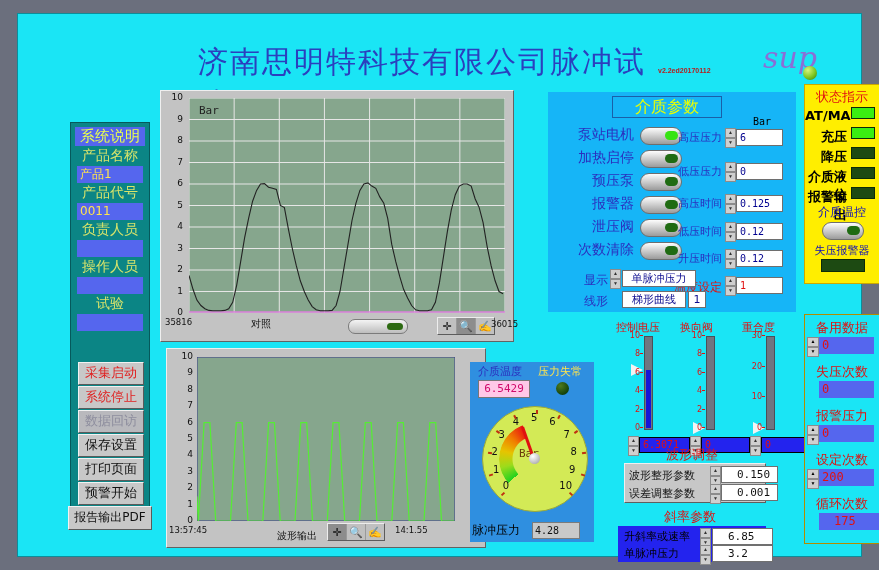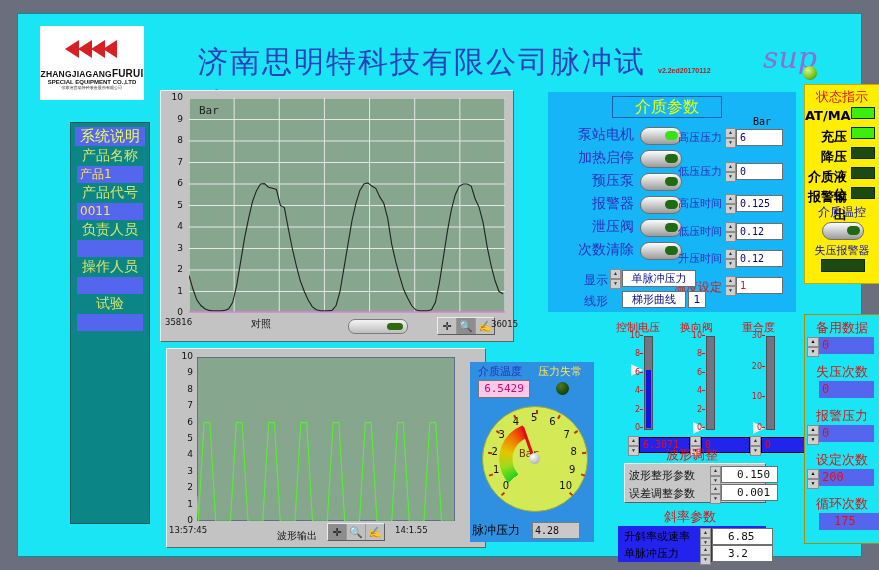--- a/index.html
+++ b/index.html
@@ -98,53 +98,49 @@
   .c-lab{position:absolute;left:0;width:74px;text-align:center;color:#e01111;font-size:13px;font-family:"DejaVu Sans",sans-serif;}
   .c-val{position:absolute;left:14px;width:52px;height:17px;background:#5566ee;color:#e01111;font-size:12px;line-height:17px;padding-left:3px;font-family:"DejaVu Sans Mono",monospace;}
   .spin2{position:absolute;left:2px;width:10px;height:17px;}
   .spin2 div{width:10px;height:8px;background:#cfcfcf;border:1px solid #8c8c8c;font-size:5px;text-align:center;line-height:6px;}
 </style>
 </head>
 <body>
 
 <div class="app">
 
-  <div class="abs logo">
-    <div class="logo-mark">
-      <span class="chev" style="left:0;top:9px;"></span>
-      <span class="chev" style="left:13px;top:9px;"></span>
-      <span class="chev" style="left:26px;top:9px;"></span>
-      <span class="chev" style="left:38px;top:9px;border-right-color:#d81f24;"></span>
-    </div>
-    <div class="logo-txt1">
-      <span>ZHANGJIAGANG</span><b>FURUI</b>
-    </div>
-    <div class="logo-txt2">SPECIAL EQUIPMENT CO.,LTD</div>
-    <div class="logo-txt3">张家港富瑞特种装备股份有限公司</div>
-  </div>
 
   <div class="abs title">济南思明特科技有限公司脉冲试验</div>
   <div class="abs ver">v2.2ed20170112</div>
   <div class="abs sup">sup</div>
   <div class="abs greenball"></div>
 
   <div class="abs leftpanel">
     <div class="lp-head">系统说明</div>
     <div class="lp-label">产品名称</div>
     <div class="lp-field">产品1</div>
     <div class="lp-label">产品代号</div>
     <div class="lp-field">0011</div>
     <div class="lp-label">负责人员</div>
     <div class="lp-field"></div>
     <div class="lp-label">操作人员</div>
     <div class="lp-field"></div>
     <div class="lp-label">试验</div>
     <div class="lp-field"></div>
   </div>
 
+  <div class="abs btns">
+    <div class="btn red">采集启动</div>
+    <div class="btn red">系统停止</div>
+    <div class="btn dim">数据回访</div>
+    <div class="btn">保存设置</div>
+    <div class="btn">打印页面</div>
+    <div class="btn">预警开始</div>
+    <div class="btn wide" style="margin-left:-10px;">报告输出PDF</div>
+  </div>
 
   <div class="abs chartbox chart1">
     <div class="plot" id="plot1" style="left:28px;top:7px;width:316px;height:215px;">
       <svg id="grid1" width="316" height="215" style="position:absolute;left:0;top:0;">
           <line x1="0" y1="215" x2="316" y2="215" stroke="#e6e6e6" stroke-width="1"></line>
           <line x1="0" y1="193.5" x2="316" y2="193.5" stroke="#e6e6e6" stroke-width="1"></line>
           <line x1="0" y1="172" x2="316" y2="172" stroke="#e6e6e6" stroke-width="1"></line>
           <line x1="0" y1="150.5" x2="316" y2="150.5" stroke="#e6e6e6" stroke-width="1"></line>
           <line x1="0" y1="129" x2="316" y2="129" stroke="#e6e6e6" stroke-width="1"></line>
           <line x1="0" y1="107.5" x2="316" y2="107.5" stroke="#e6e6e6" stroke-width="1"></line>

